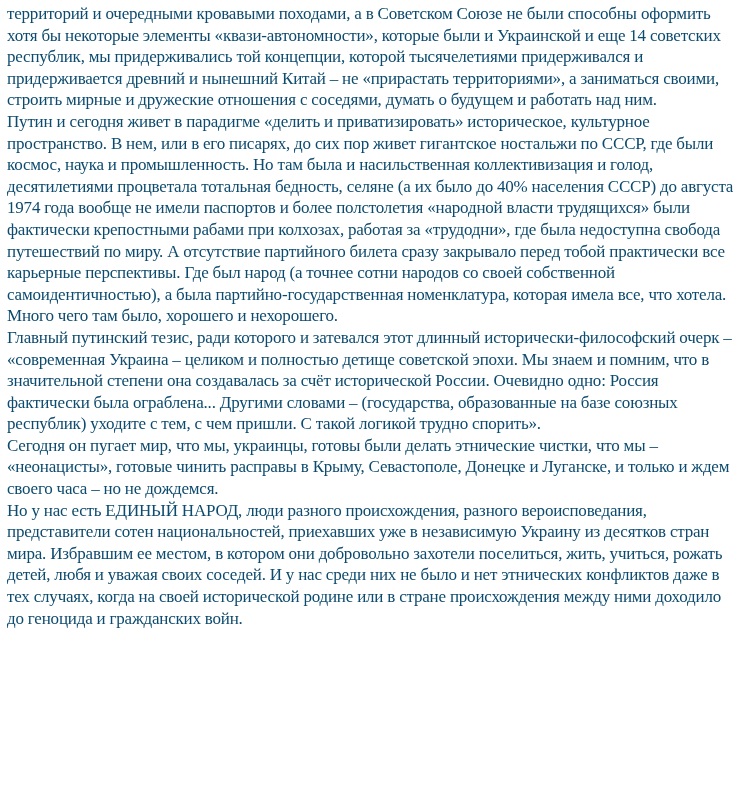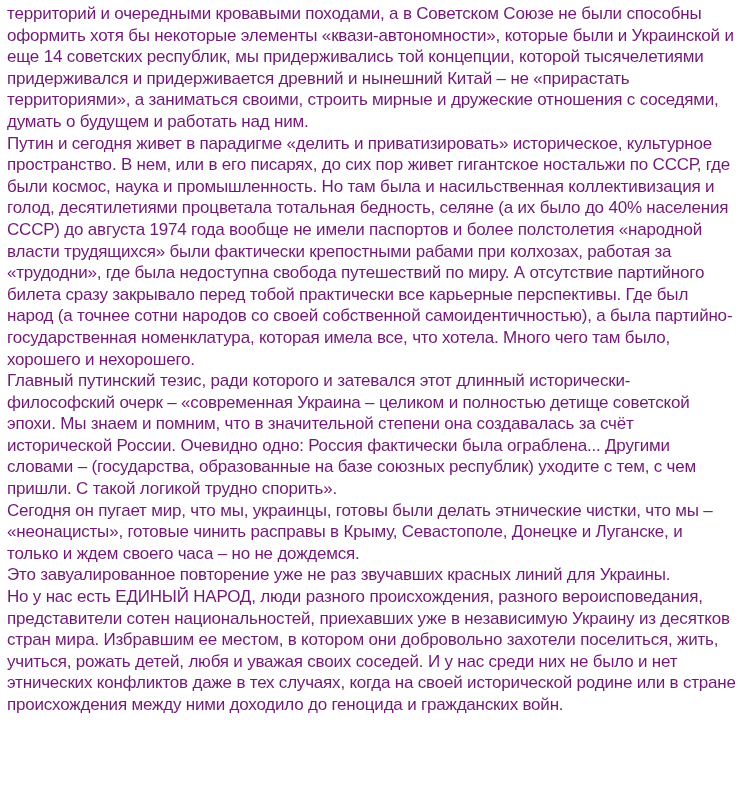--- a/index.html
+++ b/index.html
@@ -9,35 +9,34 @@
   }
   body {
     width: 746px;
     height: 807px;
     overflow: hidden;
   }
   .post-text {
     box-sizing: border-box;
     width: 746px;
     padding: 3px 8px 4px 7px;
-    font-family: Liberation Sans, sans-serif;
+    font-family: Liberation Serif, serif;
     font-size: 17px;
     line-height: 21.6px;
     letter-spacing: -0.2px;
-    color: #701a75;
+    color: #0c4a6e;
     text-align: left;
   }
   .post-text p {
     margin: 0;
     padding: 0;
   }
 </style>
 </head>
 <body>
 
 <div class="post-text">
   <p>территорий и очередными кровавыми походами, а в Советском Союзе не были способны оформить хотя бы некоторые элементы «квази-автономности», которые были и Украинской и еще 14 советских республик, мы придерживались той концепции, которой тысячелетиями придерживался и придерживается древний и нынешний Китай – не «прирастать территориями», а заниматься своими, строить мирные и дружеские отношения с соседями, думать о будущем и работать над ним.</p>
   <p>Путин и сегодня живет в парадигме «делить и приватизировать» историческое, культурное пространство. В нем, или в его писарях, до сих пор живет гигантское ностальжи по СССР, где были космос, наука и промышленность. Но там была и насильственная коллективизация и голод, десятилетиями процветала тотальная бедность, селяне (а их было до 40% населения СССР) до августа 1974 года вообще не имели паспортов и более полстолетия «народной власти трудящихся» были фактически крепостными рабами при колхозах, работая за «трудодни», где была недоступна свобода путешествий по миру. А отсутствие партийного билета сразу закрывало перед тобой практически все карьерные перспективы. Где был народ (а точнее сотни народов со своей собственной самоидентичностью), а была партийно-государственная номенклатура, которая имела все, что хотела. Много чего там было, хорошего и нехорошего.</p>
   <p>Главный путинский тезис, ради которого и затевался этот длинный исторически-философский очерк – «современная Украина – целиком и полностью детище советской эпохи. Мы знаем и помним, что в значительной степени она создавалась за счёт исторической России. Очевидно одно: Россия фактически была ограблена... Другими словами – (государства, образованные на базе союзных республик) уходите с тем, с чем пришли. С такой логикой трудно спорить».</p>
   <p>Сегодня он пугает мир, что мы, украинцы, готовы были делать этнические чистки, что мы – «неонацисты», готовые чинить расправы в Крыму, Севастополе, Донецке и Луганске, и только и ждем своего часа – но не дождемся.</p>
-  <p>Это завуалированное повторение уже не раз звучавших красных линий для Украины.</p>
   <p>Но у нас есть ЕДИНЫЙ НАРОД, люди разного происхождения, разного вероисповедания, представители сотен национальностей, приехавших уже в независимую Украину из десятков стран мира. Избравшим ее местом, в котором они добровольно захотели поселиться, жить, учиться, рожать детей, любя и уважая своих соседей. И у нас среди них не было и нет этнических конфликтов даже в тех случаях, когда на своей исторической родине или в стране происхождения между ними доходило до геноцида и гражданских войн.</p>
 </div>
 
 </body></html>

